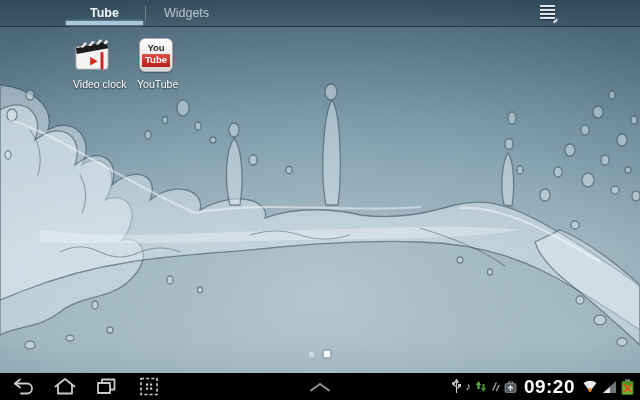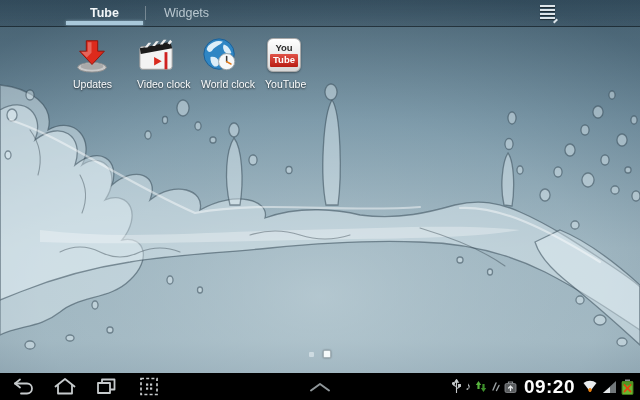--- a/index.html
+++ b/index.html
@@ -175,54 +175,33 @@
       <div class="bar"></div>
       <div class="bar"></div>
       <div class="bar"></div>
       <div class="bar"></div>
       <div class="corner"></div>
     </div>
   </div>
 
   <div class="apps-row">
 
-    <div class="app">
-      <svg class="app-icon" viewBox="0 0 40 40">
-        <ellipse cx="20" cy="33" rx="15" ry="5" fill="#c9c9c9" stroke="#8e8e8e"></ellipse>
-        <ellipse cx="20" cy="32" rx="12" ry="3.5" fill="#a9a9a9"></ellipse>
-        <path d="M14,5 h12 v11 h7 L20,30 L7,16 h7 Z" fill="#dd2a1c" stroke="#8d140c" stroke-width="1"></path>
-        <path d="M15.5,6.5 h4 v11 l-5,5 -6,-6 h7 Z" fill="rgba(255,255,255,0.28)"></path>
-      </svg>
-      <span class="app-label">Updates</span>
-    </div>
 
     <div class="app">
       <svg class="app-icon" viewBox="0 0 40 40">
         <rect x="3" y="11" width="34" height="24" rx="3" fill="#f3f3f3" stroke="#9a9a9a"></rect>
         <path d="M3,13 L35,6 L37,13 L4,19 Z" fill="#1c1c1c"></path>
         <path d="M8,12 l4,-5 l3,0 l-4,5 Z M16,10.5 l4,-5 l3,0 l-4,5 Z M24,9 l4,-5 l3,0 l-4,5 Z M32,7.5 l3,-3.5 l2,2 l-2.5,3 Z" fill="#efefef"></path>
         <rect x="29" y="17" width="3" height="18" fill="#cf2020"></rect>
         <path d="M18,22 l8,4.5 l-8,4.5 Z" fill="#d92a1e"></path>
       </svg>
       <span class="app-label">Video clock</span>
     </div>
 
 
-    <div class="app">
-      <svg class="app-icon" viewBox="0 0 40 40">
-        <circle cx="19" cy="19" r="16" fill="#2f86c4" stroke="#1b5e93"></circle>
-        <path d="M8,10 C12,6 18,4 23,6 C20,10 14,11 12,15 C10,18 7,17 6,14 C6.5,12.5 7,11 8,10 Z" fill="#ddeef8"></path>
-        <path d="M24,9 C28,10 31,14 32,18 C29,20 25,18 24,15 C23,12.5 23,10.5 24,9 Z" fill="#ddeef8"></path>
-        <path d="M10,22 C14,21 18,23 19,27 C19.5,30 17,33 14,32 C11,30 9.5,26 10,22 Z" fill="#ddeef8"></path>
-        <circle cx="27" cy="27" r="8.5" fill="#f7f9fa" stroke="#9aa3a8"></circle>
-        <path d="M27,27 L27,21.5" stroke="#3a3a3a" stroke-width="1.6" stroke-linecap="round"></path>
-        <path d="M27,27 L31.5,29.5" stroke="#e07818" stroke-width="1.6" stroke-linecap="round"></path>
-      </svg>
-      <span class="app-label">World clock</span>
-    </div>
 
     <div class="app">
       <div class="yt-icon">
         <span class="yt-top">You</span>
         <span class="yt-bottom">Tube</span>
       </div>
       <span class="app-label">YouTube</span>
     </div>
 
   </div>

